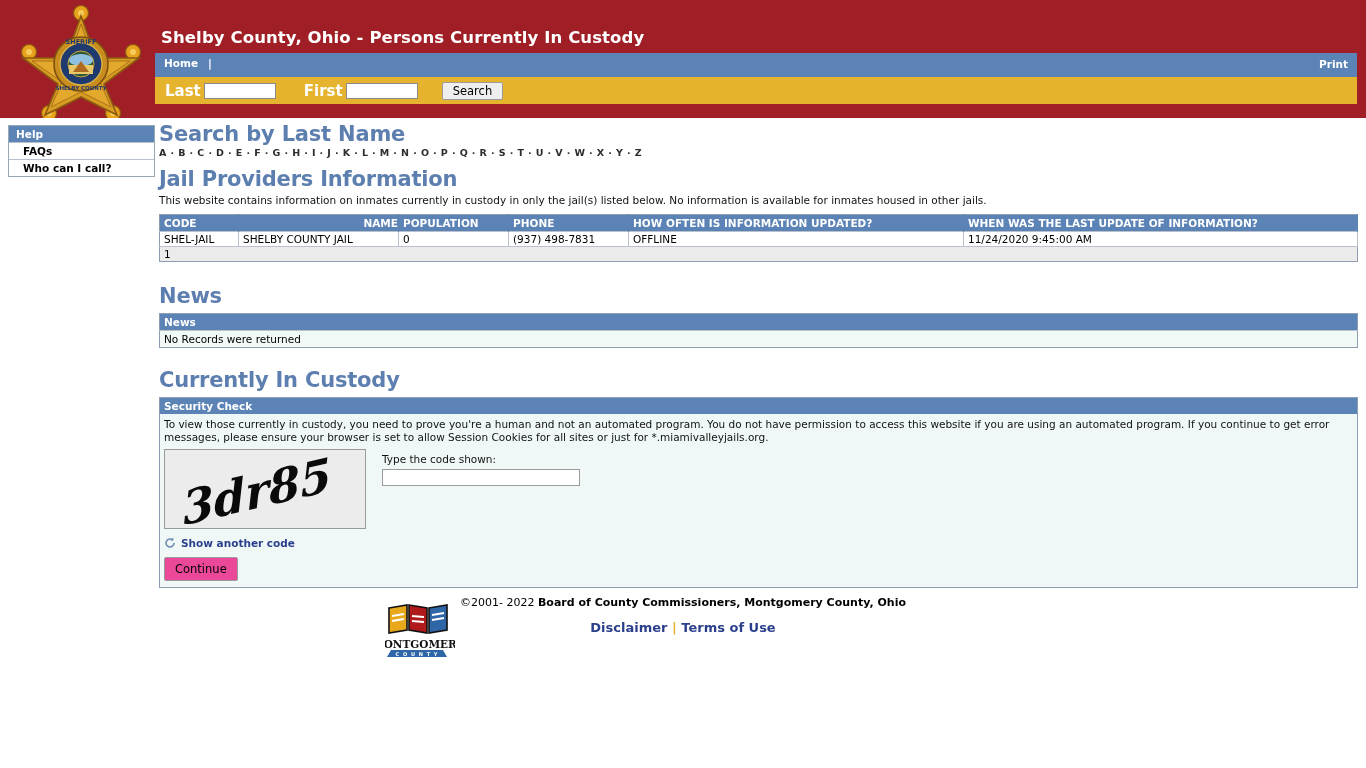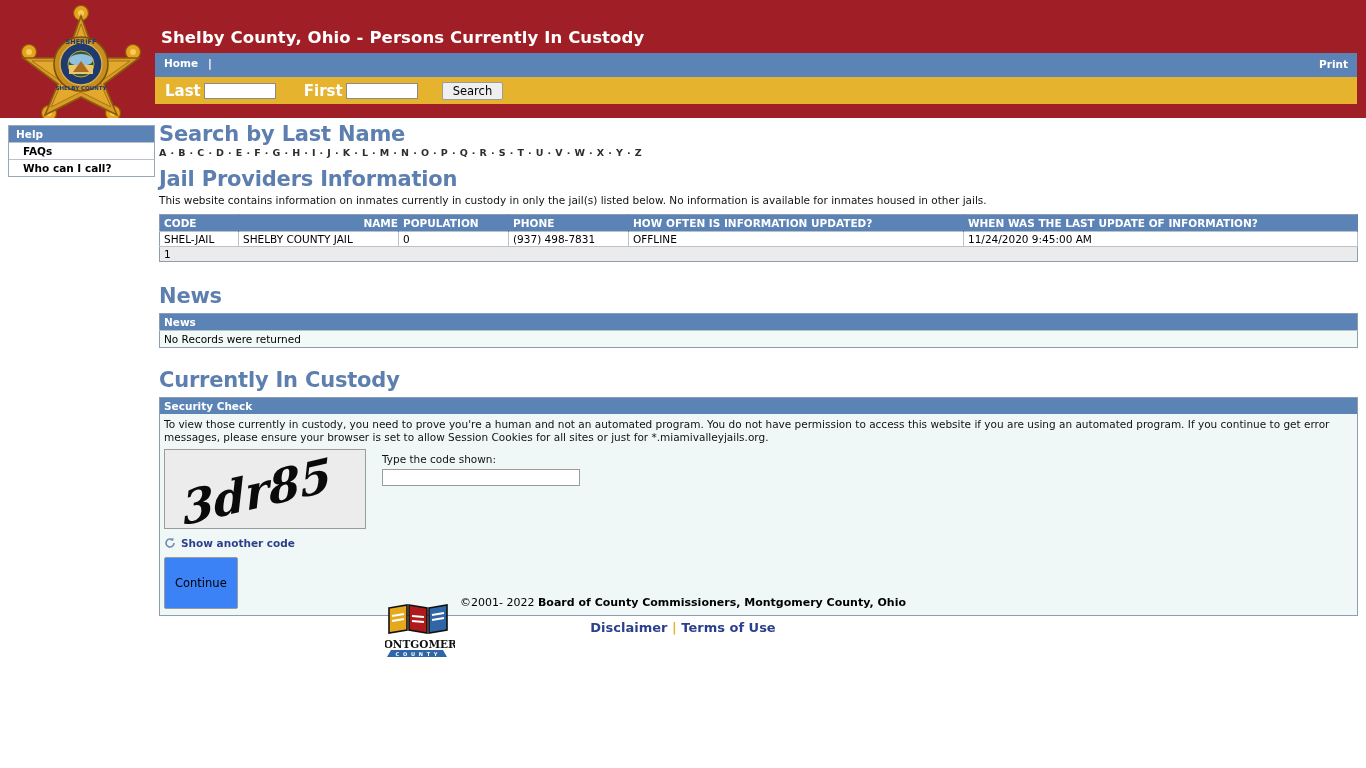--- a/index.html
+++ b/index.html
@@ -146,21 +146,21 @@
     padding:0 2px;
   }
   .another{
     margin-top:8px;font-size:10.5px;font-weight:bold;color:#2b3f8c;
     display:flex;gap:5px;
   }
   .another a{color:#2b3f8c;text-decoration:none;}
   button.continue{
     margin-top:6px;
     font-family:"DejaVu Sans","Liberation Sans",sans-serif;font-size:11.5px;
-    padding:18px 10px;background:#3b82f6;border:1px solid #9b9b9b;
+    padding:4px 10px;background:#ec4899;border:1px solid #9b9b9b;
     border-radius:2px;color:#000;cursor:pointer;
   }
   
   #footer{
     position:absolute;left:0;top:596px;width:1366px;
     text-align:center;
   }
   #footer .fwrap{display:inline-block;position:relative;}
   #foot-logo{position:absolute;left:-75px;top:6px;width:70px;height:58px;}
   #footer .copy{font-size:11px;color:#000;}

